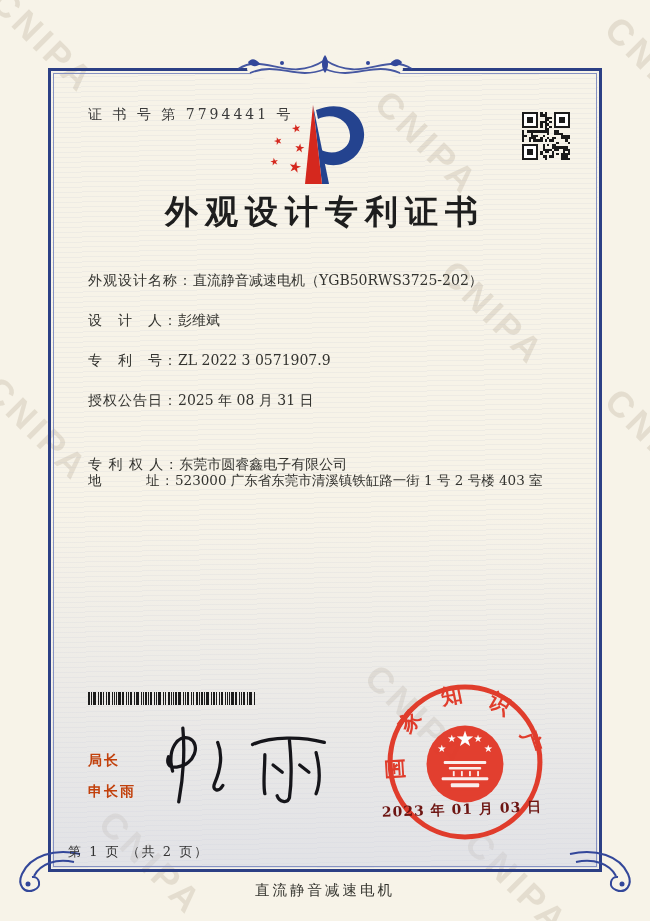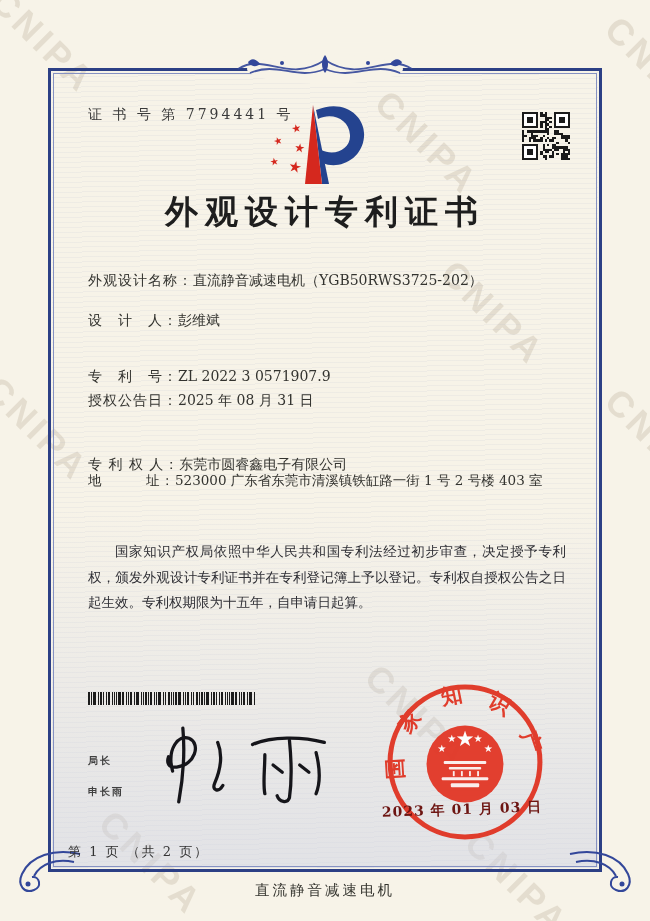--- a/index.html
+++ b/index.html
@@ -46,39 +46,39 @@
     position:absolute;left:48px;top:190px;width:554px;z-index:3;
     text-align:center;font-size:33px;font-weight:700;letter-spacing:7px;
     color:#1e1e1e;
   }
   
   .field-row{
     position:absolute;left:88px;width:482px;z-index:3;
     font-size:14px;color:#33332f;white-space:nowrap;
   }
   .field-row .lbl{letter-spacing:1px;}
-  .r1{top:272px}.r2{top:312px}.r3{top:368px}.r4{top:392px}.r5{top:456px}
+  .r1{top:272px}.r2{top:312px}.r3{top:352px}.r4{top:392px}.r5{top:456px}
   .r6{top:472px;font-size:13.5px}
   .r7{top:511px;display:flex;}
   .r7 .grant-left{width:242px;flex:0 0 auto;}
   
   .paras{
     position:absolute;left:88px;top:539px;width:478px;z-index:3;
     font-size:13.5px;line-height:25.5px;color:#2e2e34;
     text-align:justify;
   }
   .paras p{margin:0;text-indent:2em;}
   
   .barcode{position:absolute;left:88px;top:692px;width:172px;height:13px;z-index:3;}
   .barcode .bar{position:absolute;top:0;height:13px;background:#1c1c1c;}
   
   .sig-block{
     position:absolute;left:88px;top:745px;z-index:3;
     font-family:"Liberation Sans","DejaVu Sans",sans-serif;
-    font-size:10px;font-weight:600;color:#404040;line-height:31px;letter-spacing:2px;
+    font-size:14px;font-weight:600;color:#c2410c;line-height:31px;letter-spacing:2px;
   }
   .sig-svg{position:absolute;left:158px;top:724px;width:185px;height:82px;z-index:3;}
   
   .seal{position:absolute;left:384px;top:681px;width:162px;height:162px;z-index:4;opacity:0.93;}
   .seal-date{
     position:absolute;left:378px;top:801px;width:168px;z-index:5;
     text-align:center;font-size:14px;font-weight:700;letter-spacing:1px;
     color:#6d1512;transform:rotate(-2deg);
   }
   
@@ -293,21 +293,20 @@
 <div class="field-row r1"><span class="lbl">外观设计名称：</span><span>直流静音减速电机（YGB50RWS3725-202）</span></div>
 <div class="field-row r2"><span class="lbl">设　计　人：</span><span>彭维斌</span></div>
 <div class="field-row r3"><span class="lbl">专　利　号：</span><span>ZL 2022 3 0571907.9</span></div>
 <div class="field-row r4"><span class="lbl">授权公告日：</span><span>2025 年 08 月 31 日</span></div>
 <div class="field-row r5"><span class="lbl">专 利 权 人：</span><span>东莞市圆睿鑫电子有限公司</span></div>
 <div class="field-row r6"><span class="lbl">地　　　址：</span><span>523000 广东省东莞市清溪镇铁缸路一街 1 号 2 号楼 403 室</span></div>
 <div class="field-row r7">
 </div>
 
 <div class="paras">
-  <p>国家知识产权局依照中华人民共和国专利法经过初步审查，决定授予专利权，颁发外观设计专利证书并在专利登记簿上予以登记。专利权自授权公告之日起生效。专利权期限为十五年，自申请日起算。</p>
 </div>
 
 <div class="barcode" id="barcode">
     <div class="bar" style="left: 0px; width: 2px;"></div>
     <div class="bar" style="left: 3px; width: 1px;"></div>
     <div class="bar" style="left: 5px; width: 3px;"></div>
     <div class="bar" style="left: 10px; width: 1px;"></div>
     <div class="bar" style="left: 12px; width: 2px;"></div>
     <div class="bar" style="left: 15px; width: 1px;"></div>
     <div class="bar" style="left: 18px; width: 1px;"></div>

